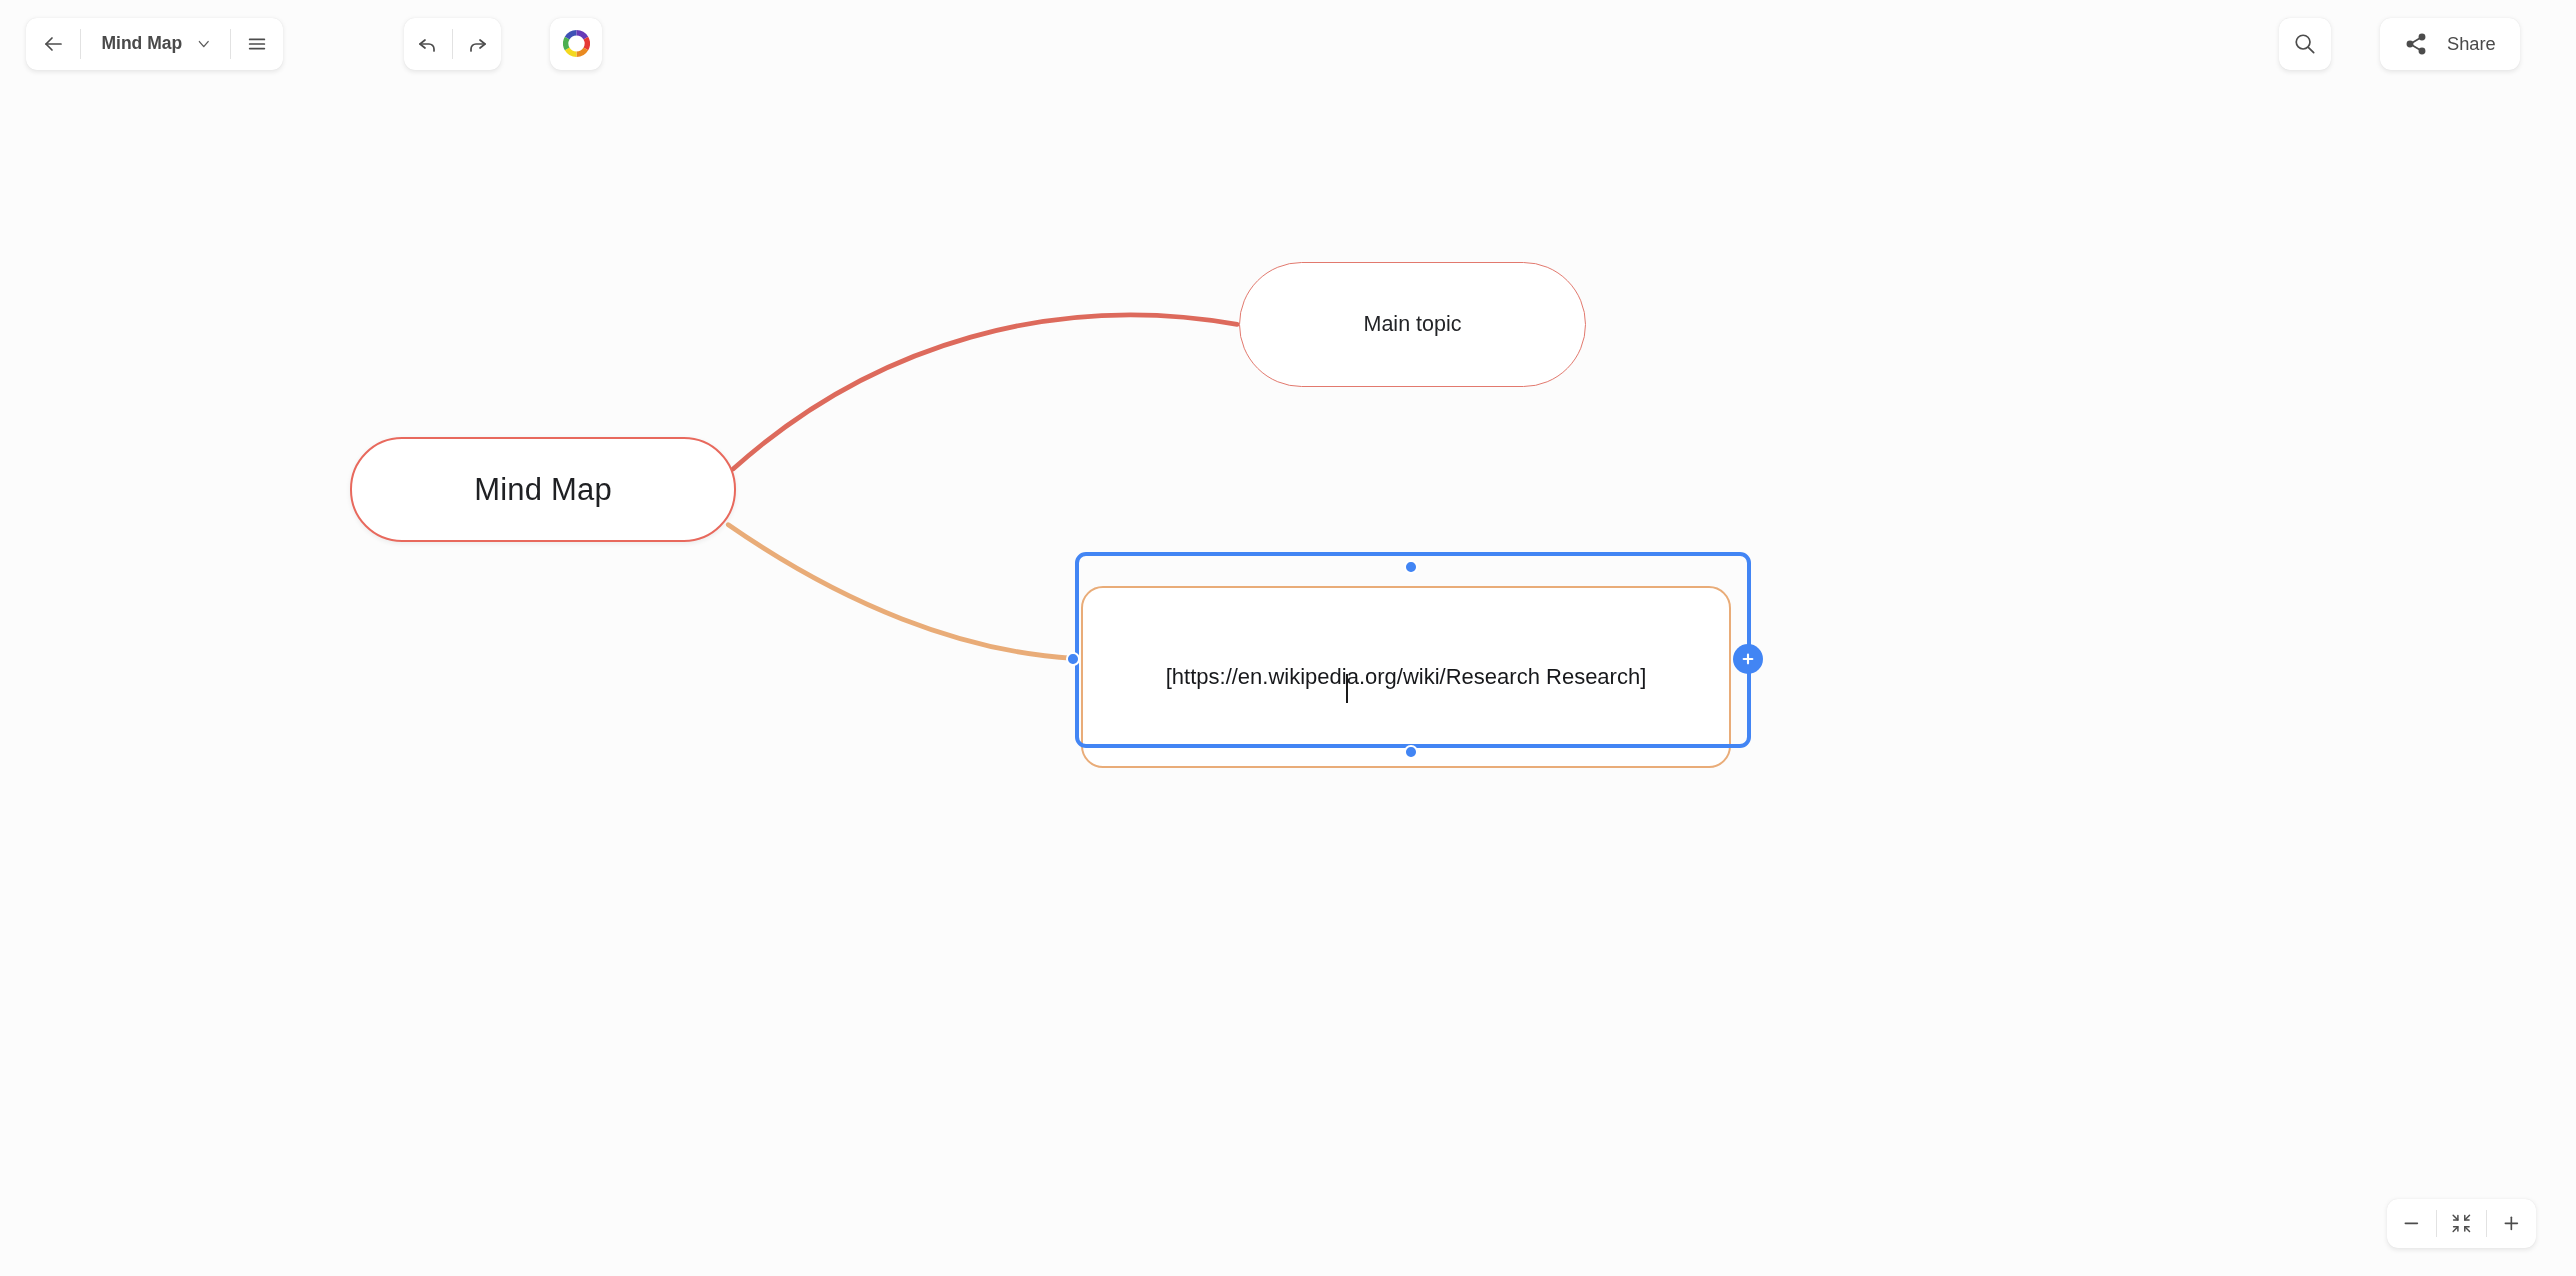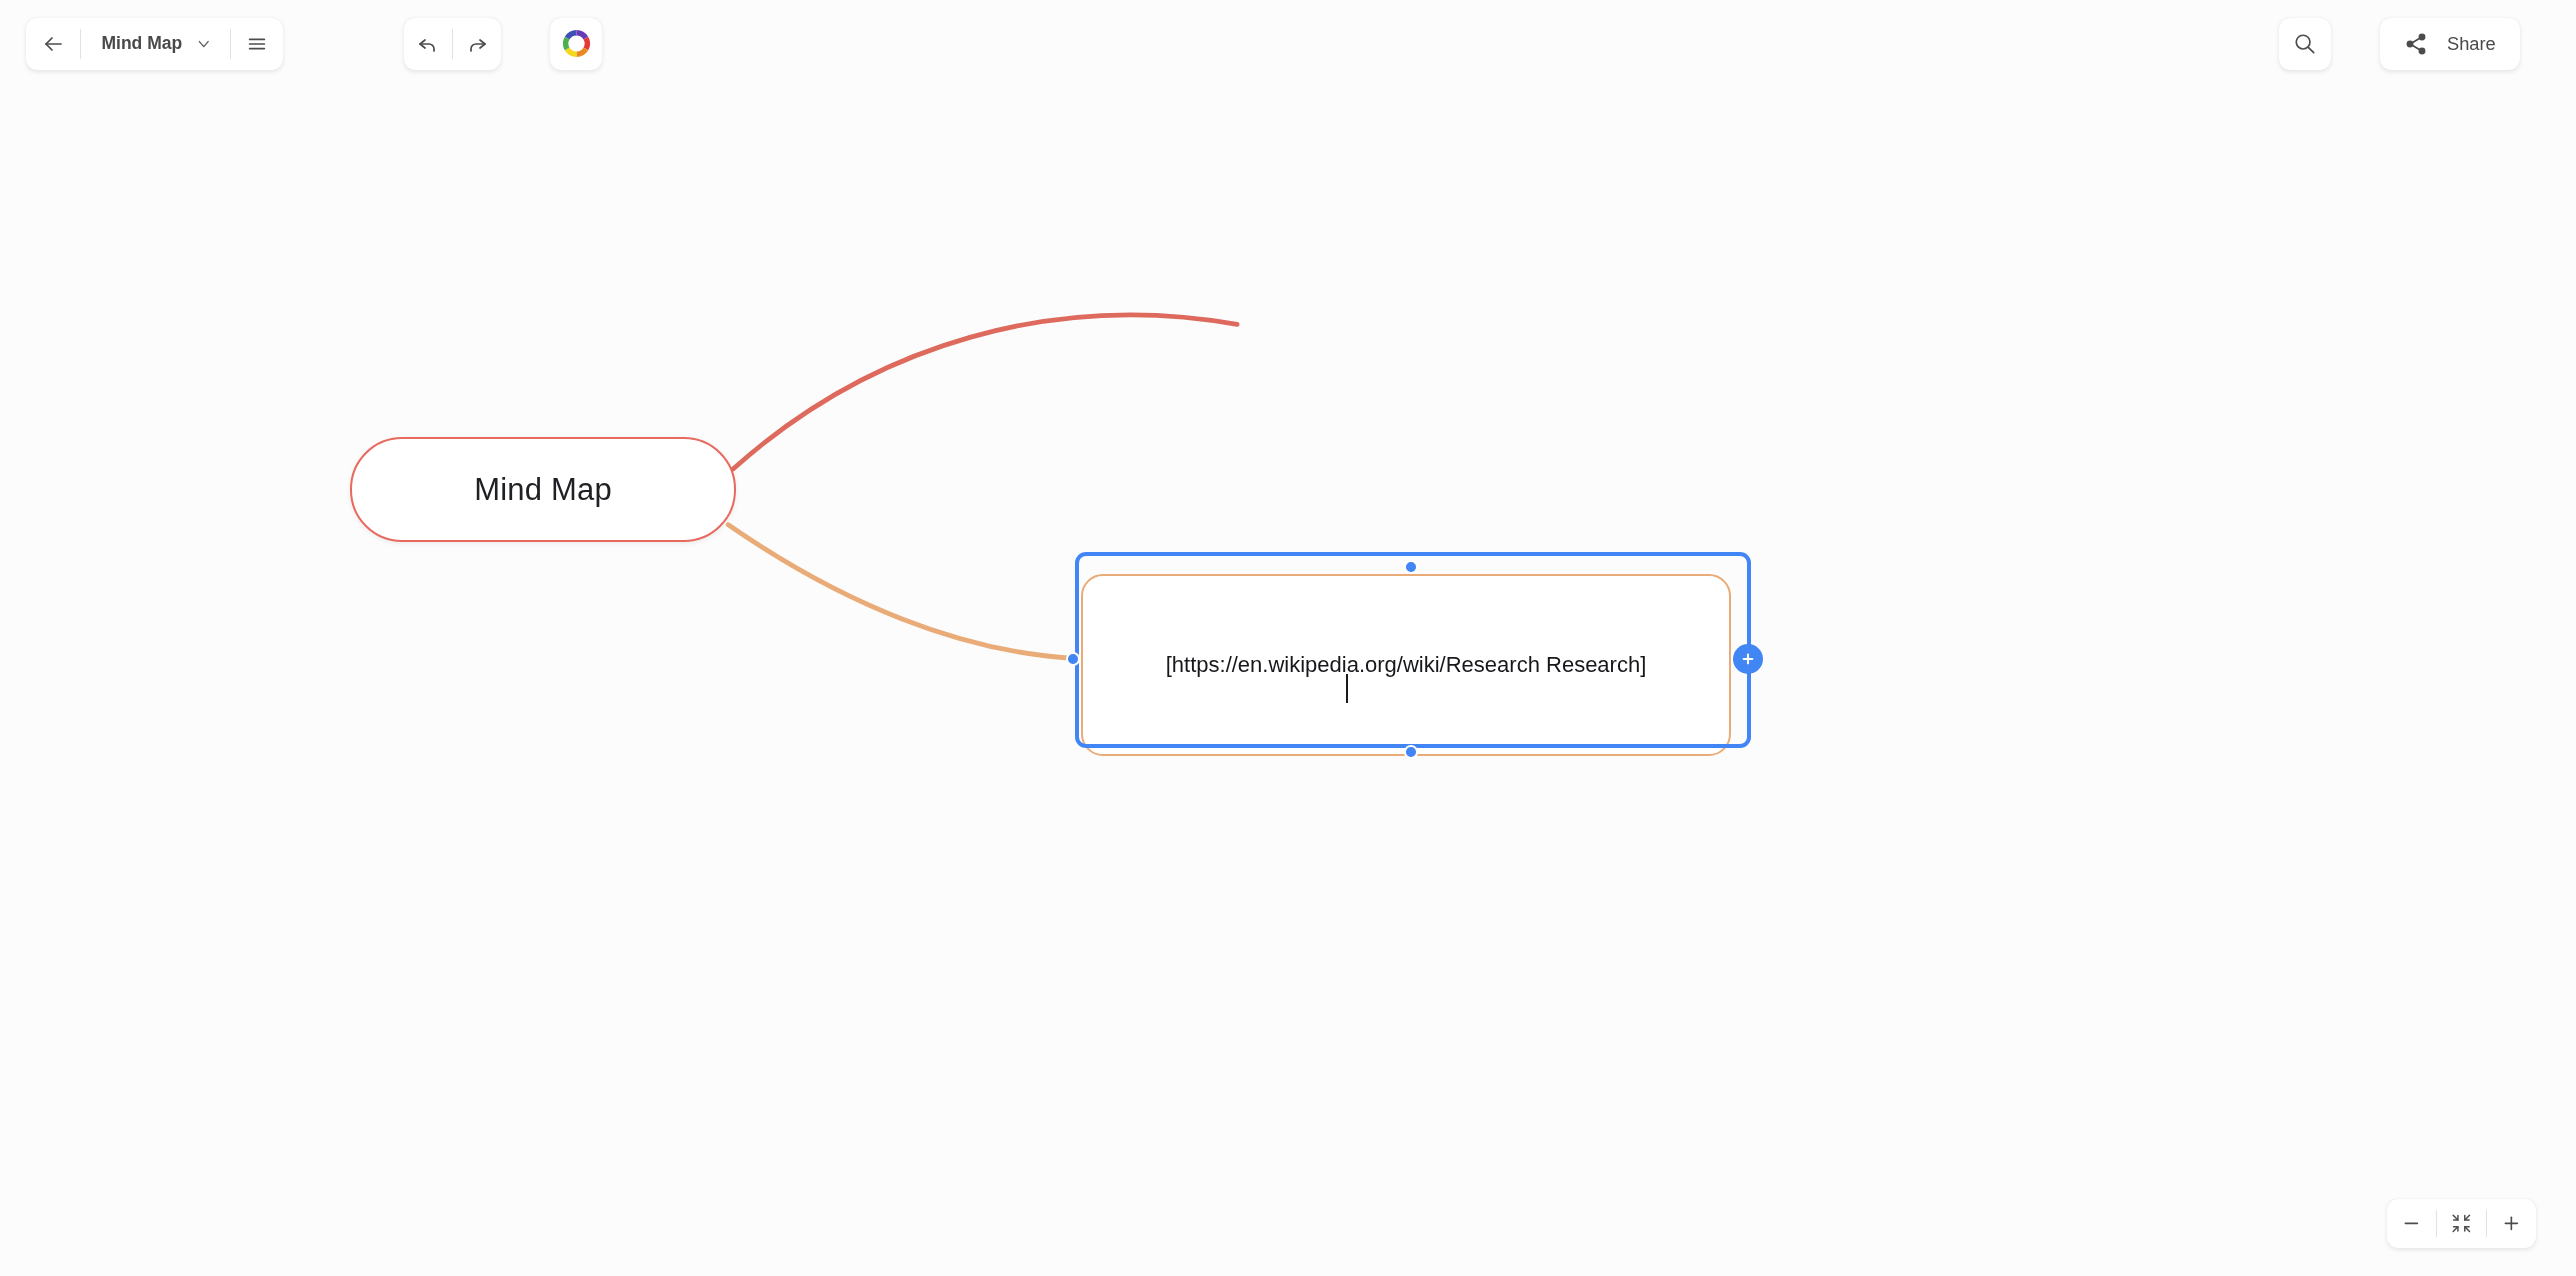--- a/index.html
+++ b/index.html
@@ -153,21 +153,21 @@
     border: 1.6px solid #E2796E;
     border-radius: 64px;
   }
   #node-main-topic .node-text {
     font-size: 21.5px;
     color: #232427;
   }
 
   
   #node-research {
-    left: 1081px; top: 574px;
+    left: 1081px; top: 586px;
     width: 650px; height: 182px;
     border: 2.4px solid #E9AC78;
     border-radius: 22px;
     padding: 0 32px;
   }
   #node-research .node-text {
     font-size: 22px;
     line-height: 1.18;
     color: #17181B;
     white-space: pre-line;
@@ -297,20 +297,23 @@
       <line x1="8.2" y1="10.8" x2="15.8" y2="6.2"></line>
       <line x1="8.2" y1="13.2" x2="15.8" y2="17.8"></line>
     </svg>
     <span id="share-label">Share</span>
   </div>
 
   <div class="node" id="node-root">
     <span class="node-text">Mind Map</span>
   </div>
 
+  <div class="node" id="node-main-topic">
+    <span class="node-text">Main topic</span>
+  </div>
 
   <div class="node" id="node-research">
     <span class="node-text">[https://en.wikipedia.org/wiki/Research Research]</span>
   </div>
 
   <div id="selection-frame"></div>
   <div class="sel-handle" id="handle-top"></div>
   <div class="sel-handle" id="handle-bottom"></div>
   <div class="sel-handle" id="handle-left"></div>
   <div id="text-caret"></div>

